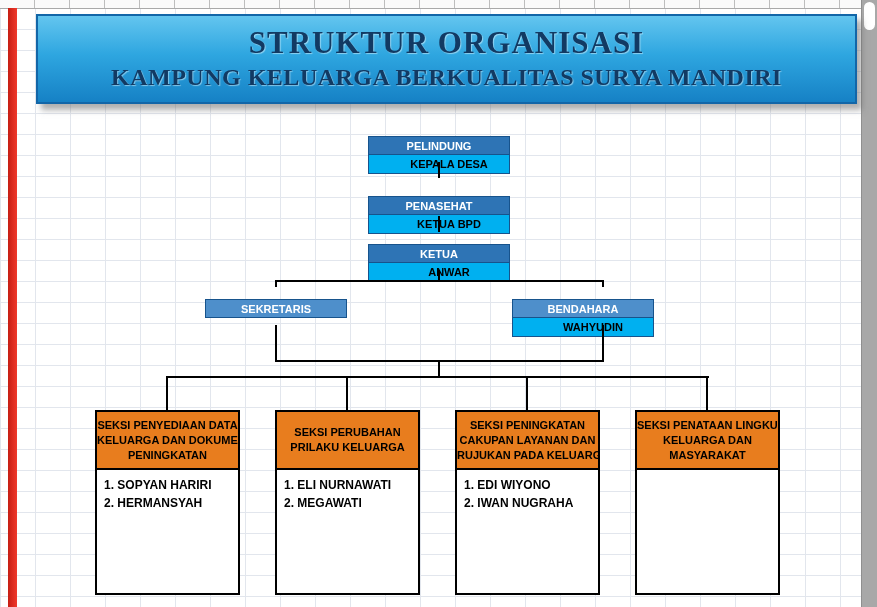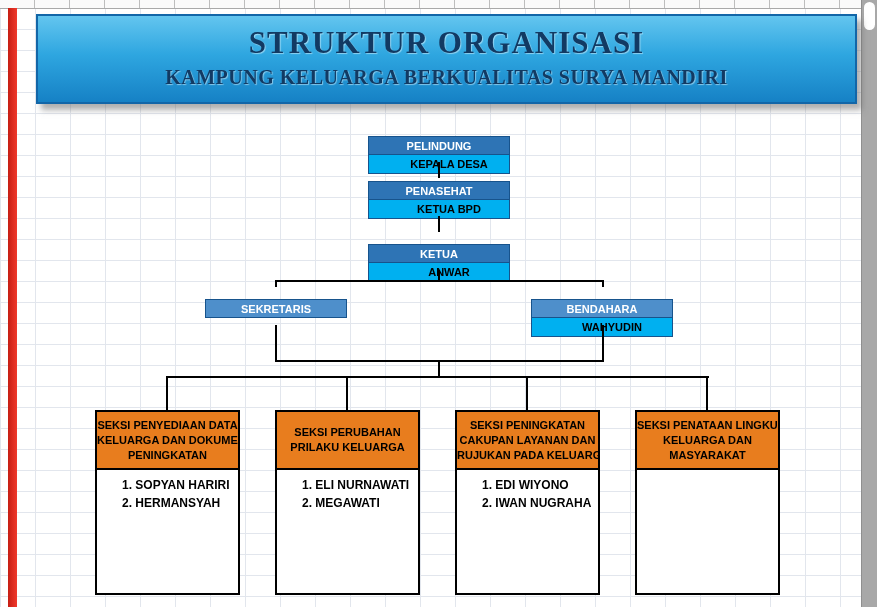--- a/index.html
+++ b/index.html
@@ -21,41 +21,41 @@
   .redbar{position:absolute;left:8px;top:8px;width:9px;height:599px;background:linear-gradient(to right,#c61e14,#f0392c);}
 
   
   .banner{position:absolute;left:36px;top:14px;width:821px;height:90px;
     background:linear-gradient(180deg,#63c5ef 0%,#2ea6e0 45%,#1681c5 100%);
     border:2px solid #1266a8;box-sizing:border-box;
     box-shadow:5px 6px 6px rgba(110,110,110,.55);
     display:flex;flex-direction:column;align-items:center;justify-content:center;}
   .banner .t1{font-family:"Liberation Serif",serif;font-weight:bold;font-size:31px;letter-spacing:1px;
     color:#123a63;text-shadow:1px 1px 1px rgba(220,245,255,.55);line-height:36px;}
-  .banner .t2{font-family:"Liberation Serif",serif;font-weight:bold;font-size:20px;letter-spacing:.5px;
+  .banner .t2{font-family:"Liberation Serif",serif;font-weight:bold;font-size:24px;letter-spacing:.5px;
     color:#123a63;text-shadow:1px 1px 1px rgba(220,245,255,.55);line-height:32px;}
 
   
   .node{position:absolute;width:142px;box-sizing:border-box;}
   .node-role{height:19px;line-height:19px;text-align:center;font-weight:bold;font-size:11px;color:#ffffff;
     background:#2e74b5;border:1px solid #17538c;box-sizing:border-box;margin-top:12px;}
   .node.mid .node-role{background:#4e8fcb;}
   .node-name{height:19px;line-height:19px;text-align:center;font-weight:bold;font-size:11px;color:#000000;
     background:#00b0f0;border:1px solid #17538c;border-top:none;box-sizing:border-box;padding-left:20px;}
 
   
   .cl{position:absolute;background:#000;}
 
   
   .section-box{position:absolute;top:410px;width:145px;height:185px;border:2px solid #000;box-sizing:border-box;background:#fff;}
   .section-header{background:#e87d1e;border-bottom:2px solid #000;min-height:52px;
     display:flex;flex-direction:column;justify-content:center;padding:2px 0;}
   .section-header div{font-weight:bold;font-size:11px;line-height:15px;color:#000;text-align:center;
     white-space:nowrap;overflow:hidden;}
-  .section-body{padding:6px 13px;margin-left:12px;}
+  .section-body{padding:6px 7px;}
   .section-body .member{font-weight:bold;font-size:12px;line-height:18px;color:#000;white-space:nowrap;}
 </style>
 </head>
 <body>
 
 <div id="app">
 
   <div class="sheet"></div>
   <div class="topstrip"></div>
   <div class="rightstrip">
@@ -65,33 +65,33 @@
 
   <div class="banner">
     <div class="t1">STRUKTUR ORGANISASI</div>
     <div class="t2">KAMPUNG KELUARGA BERKUALITAS SURYA MANDIRI</div>
   </div>
 
   <div class="node" style="left:368px;top:124px">
     <div class="node-role">PELINDUNG</div>
     <div class="node-name">KEPALA DESA</div>
   </div>
-  <div class="node" style="left:368px;top:169px">
+  <div class="node" style="left:368px;top:184px">
     <div class="node-role">PENASEHAT</div>
     <div class="node-name">KETUA BPD</div>
   </div>
   <div class="node" style="left:368px;top:232px">
     <div class="node-role">KETUA</div>
     <div class="node-name">ANWAR</div>
   </div>
 
   <div class="node mid" style="left:205px;top:287px">
     <div class="node-role">SEKRETARIS</div>
   </div>
-  <div class="node mid" style="left:531px;top:287px">
+  <div class="node mid" style="left:512px;top:287px">
     <div class="node-role">BENDAHARA</div>
     <div class="node-name">WAHYUDIN</div>
   </div>
 
   <div class="cl" style="left:438px;top:162px;width:2px;height:16px"></div>
   <div class="cl" style="left:438px;top:216px;width:2px;height:16px"></div>
   <div class="cl" style="left:438px;top:270px;width:2px;height:10px"></div>
   <div class="cl" style="left:275px;top:280px;width:329px;height:2px"></div>
   <div class="cl" style="left:275px;top:282px;width:2px;height:5px"></div>
   <div class="cl" style="left:602px;top:282px;width:2px;height:5px"></div>

